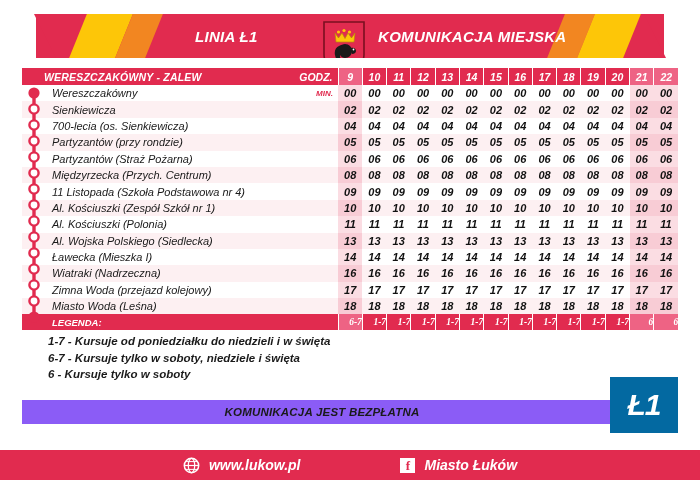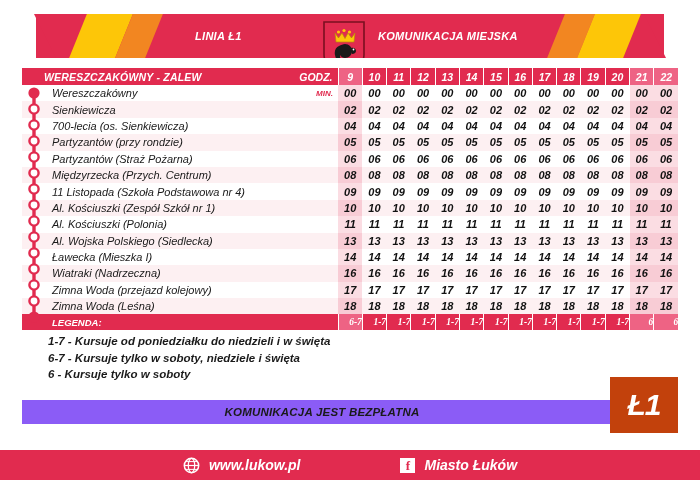--- a/index.html
+++ b/index.html
@@ -48,21 +48,21 @@
   .stripe.yellow { background: #fdc608; }
   .stripe.orange { background: #f28621; }
 
   .hdr-label {
     position: absolute;
     top: 0; height: 44px;
     display: flex; align-items: center;
     color: #ffffff;
     font-style: italic;
     font-weight: bold;
-    font-size: 11px;
+    font-size: 15px;
     letter-spacing: 0.3px;
     white-space: nowrap;
   }
   .hdr-left-label { left: 195px; }
   .hdr-right-label { left: 378px; }
 
   
   .crest {
     position: absolute;
     left: 322px; top: 6px;
@@ -204,21 +204,21 @@
     font-style: italic;
     font-weight: bold;
     font-size: 11.5px;
     letter-spacing: 0.2px;
   }
 
   .line-badge {
     position: absolute;
     left: 610px; top: 377px;
     width: 68px; height: 56px;
-    background: #c2410c;
+    background: #0369a1;
     display: flex;
     align-items: center;
     justify-content: center;
   }
   .line-badge span {
     color: #ffffff;
     font-style: italic;
     font-weight: bold;
     font-size: 30px;
     letter-spacing: -1px;
@@ -563,21 +563,21 @@
           <td class="r-val">17</td>
           <td class="r-val">17</td>
           <td class="r-val">17</td>
           <td class="r-val">17</td>
           <td class="r-val">17</td>
           <td class="r-val">17</td>
           <td class="r-val colshade">17</td>
           <td class="r-val colshade">17</td>
         </tr>
         <tr class="odd">
-          <td class="r-stop">Zimna Woda (Leśna)</td>
+          <td class="r-stop">Miasto Woda (Leśna)</td>
           <td class="r-min"></td>
           <td class="r-val colshade">18</td>
           <td class="r-val">18</td>
           <td class="r-val">18</td>
           <td class="r-val">18</td>
           <td class="r-val">18</td>
           <td class="r-val">18</td>
           <td class="r-val">18</td>
           <td class="r-val">18</td>
           <td class="r-val">18</td>

